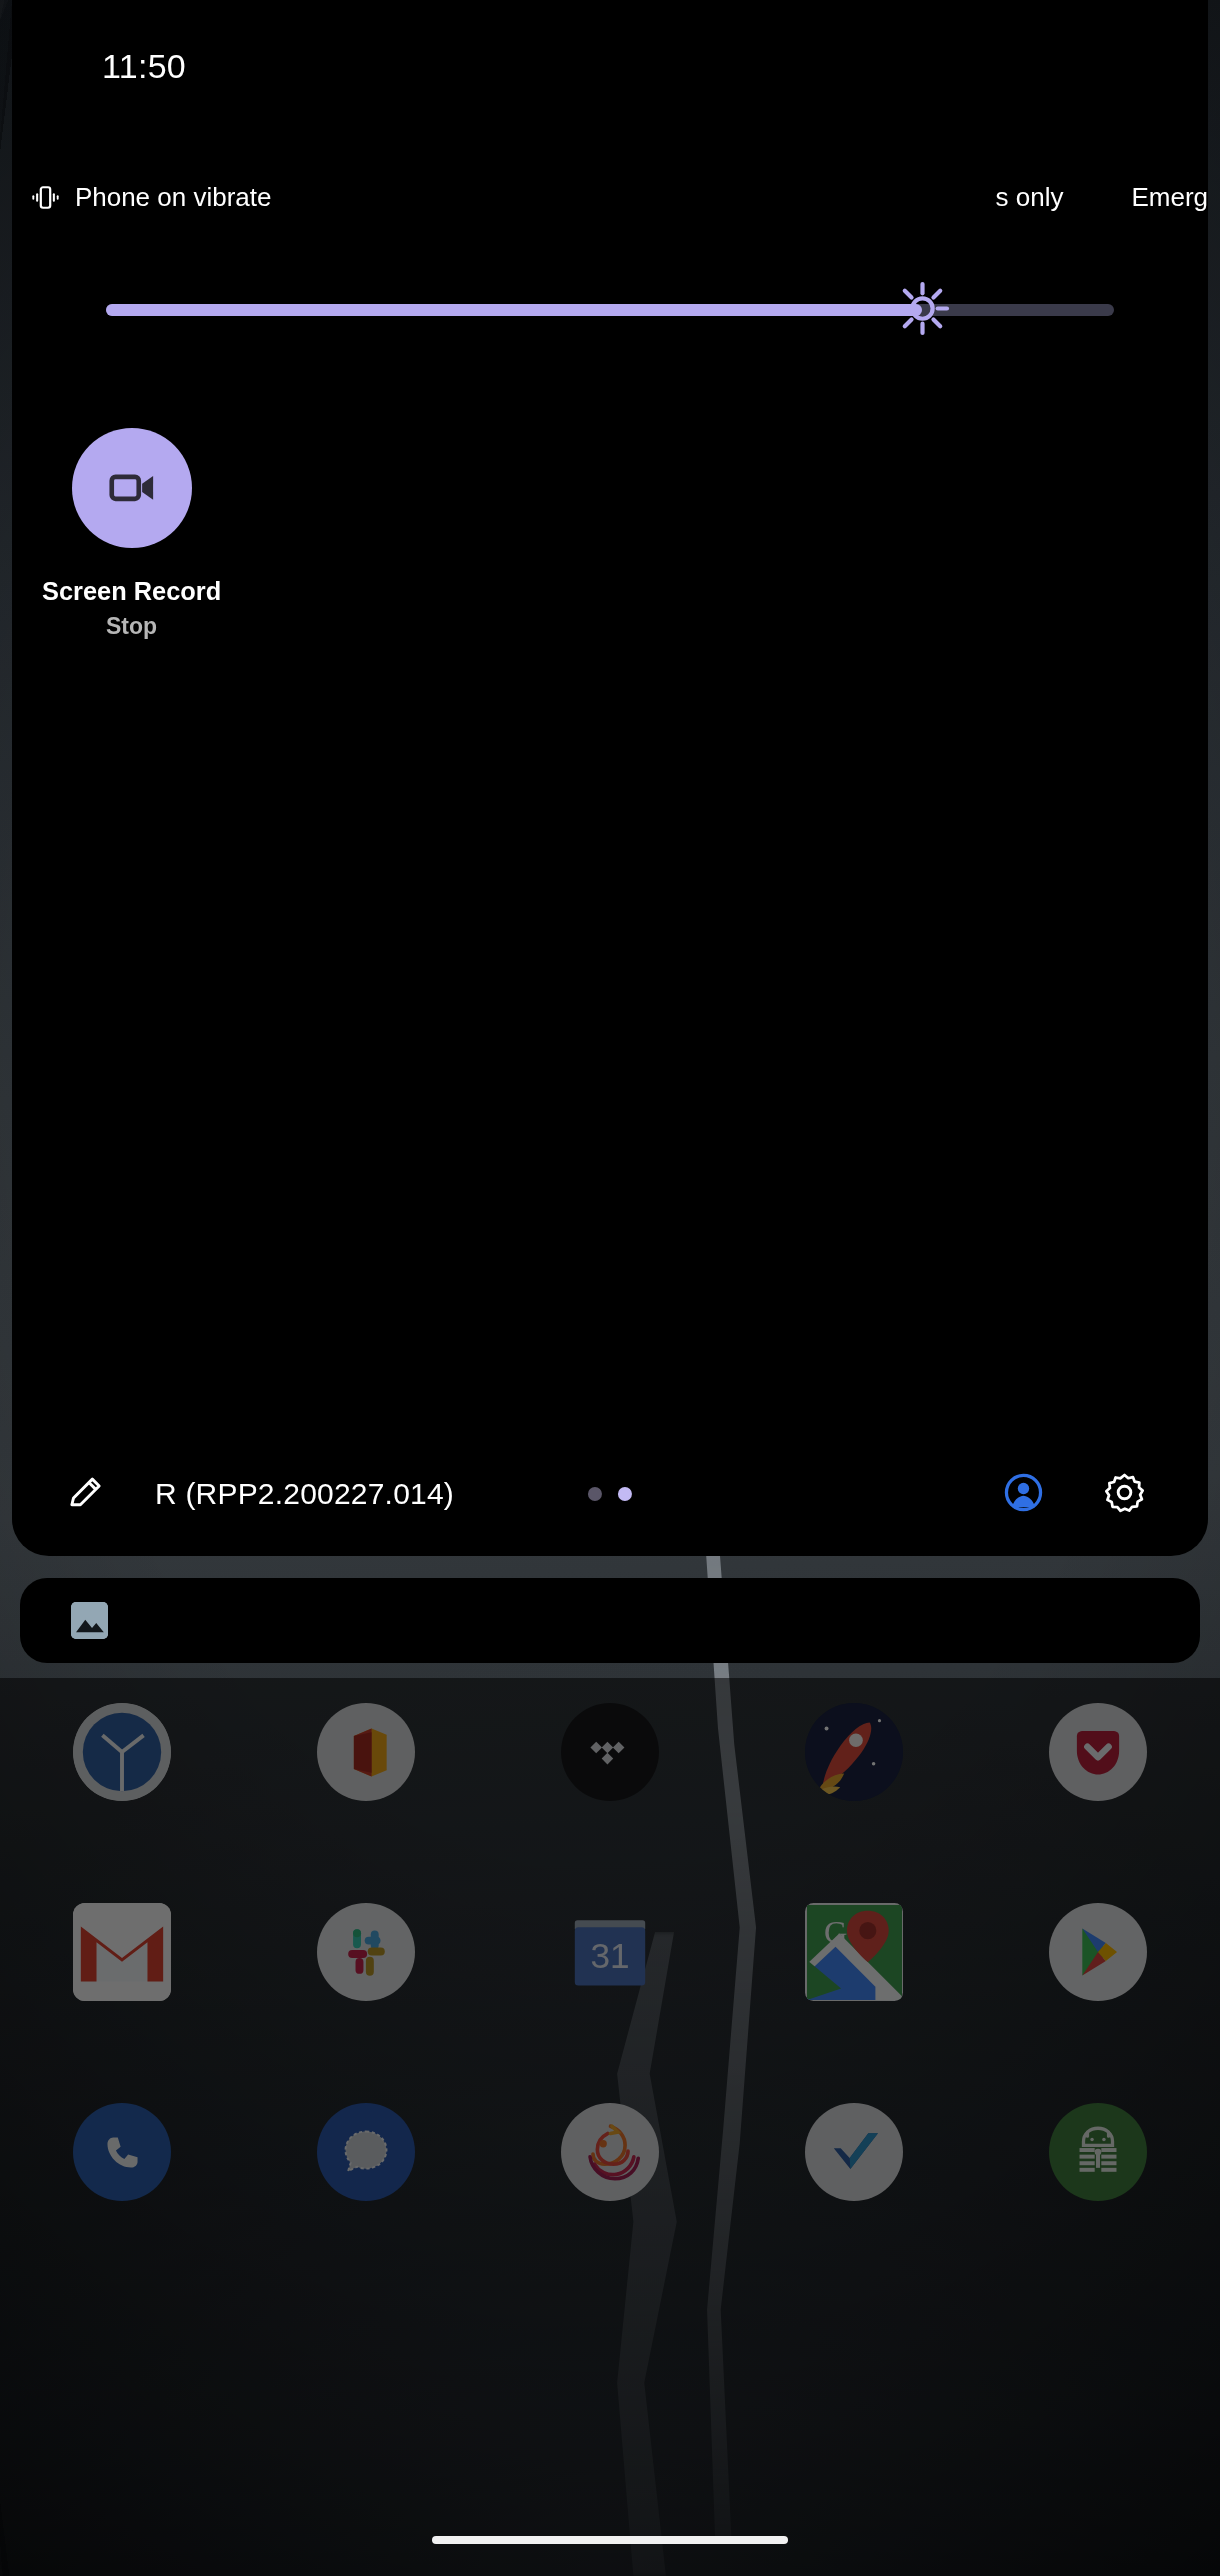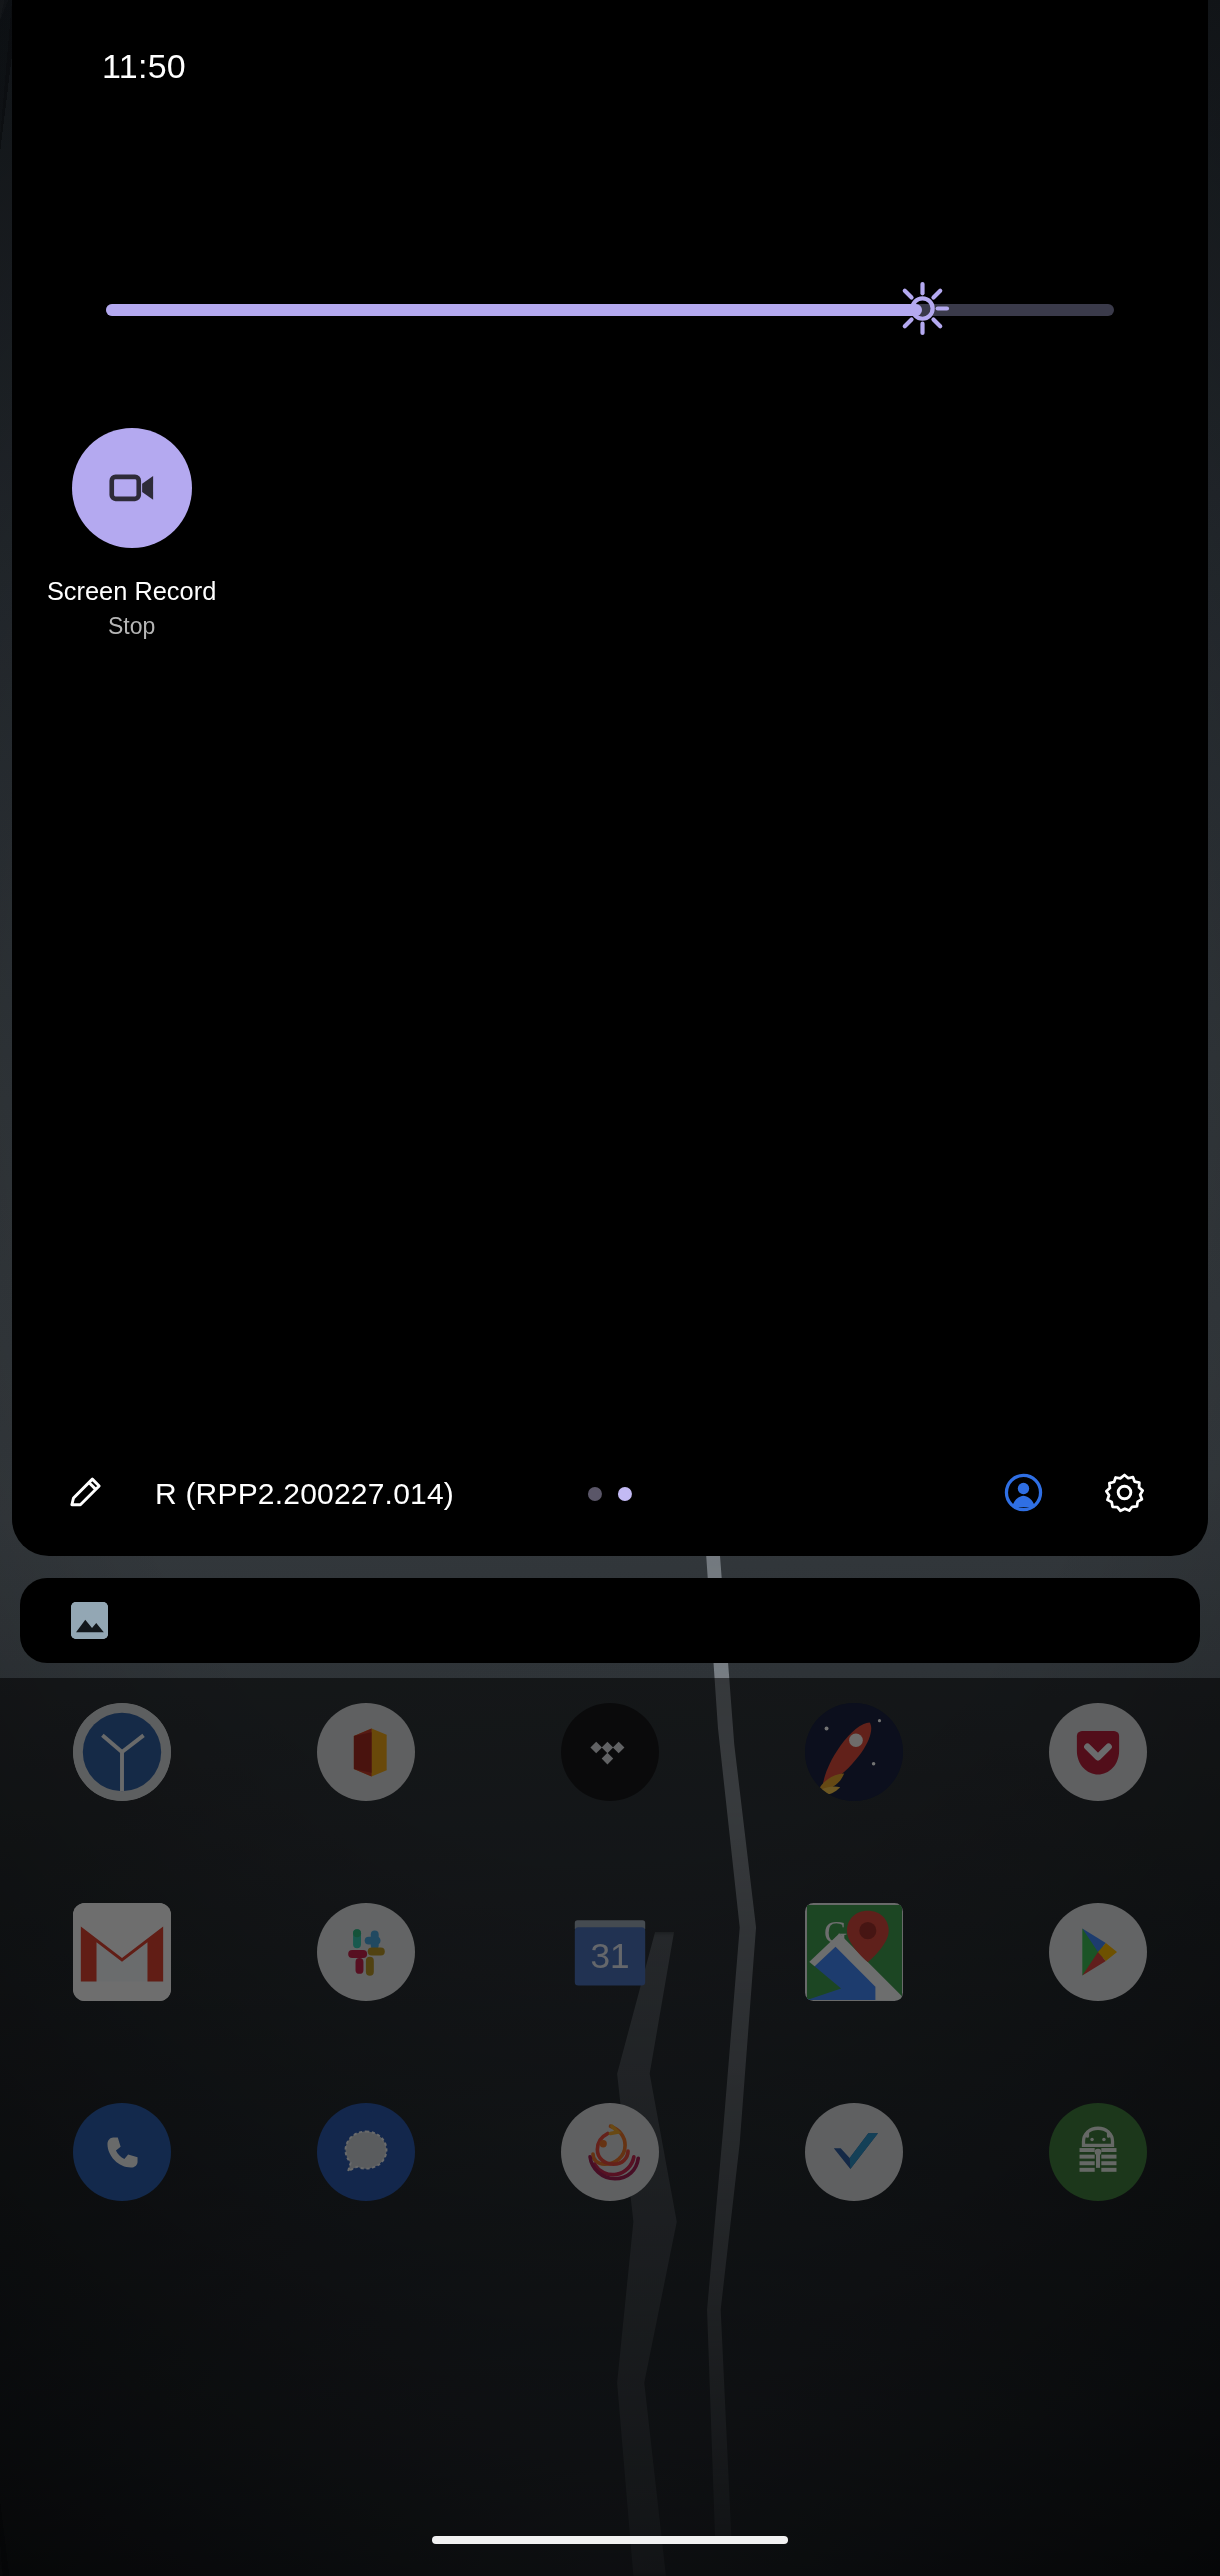--- a/index.html
+++ b/index.html
@@ -118,21 +118,21 @@
     display:flex; align-items:center; justify-content:center;
   }
 
   
   .tiles {
     position:absolute; left:0; top:428px; width:100%;
     display:grid; grid-template-columns:repeat(5,1fr);
     row-gap:47px;
   }
   .tile {
-    display:flex; flex-direction:column; align-items:center;
+    display:flex; flex-direction:column; align-items:center;font-weight:bold;
   }
   .tile-circle {
     width:120px; height:120px; border-radius:50%;
     display:flex; align-items:center; justify-content:center;
     background:#b4a9f0;
   }
   .tile-label {
     margin-top:29px; font-size:25.4px; color:#ffffff;
     text-align:center; line-height:1.15;
   }
@@ -399,20 +399,38 @@
   </div>
 
   <div id="home-scrim"></div>
 
   <div class="gesture-pill"></div>
 
   <div id="qs-panel">
 
     <div class="status-clock">11:50</div>
 
+    <div class="qs-header">
+      <div class="left">
+        <span class="icon-vibrate">
+          <svg viewBox="0 0 34 34" width="29" height="29">
+            <rect x="11.5" y="5" width="11" height="24" rx="2.6" fill="none" stroke="#ffffff" stroke-width="2.6"></rect>
+            <rect x="6" y="12" width="2.4" height="10" rx="1.2" fill="#ffffff"></rect>
+            <rect x="1.6" y="14.5" width="2.2" height="5" rx="1.1" fill="#ffffff"></rect>
+            <rect x="25.6" y="12" width="2.4" height="10" rx="1.2" fill="#ffffff"></rect>
+            <rect x="30.2" y="14.5" width="2.2" height="5" rx="1.1" fill="#ffffff"></rect>
+          </svg>
+        </span>
+        <span class="hdr-text">Phone on vibrate</span>
+      </div>
+      <div class="right">
+        <span class="hdr-carrier">s only</span>
+        <span class="hdr-carrier">Emerg</span>
+      </div>
+    </div>
 
     <div class="brightness-row">
       <div class="slider">
         <div class="track"></div>
         <div class="fill" id="brightness-fill" style="width: 81%;"></div>
         <div class="thumb" id="brightness-thumb" style="left: 81%;">
           <span>
             <svg viewBox="0 0 64 64" width="54" height="54">
               <circle cx="32" cy="32" r="12" fill="none" stroke="#b4a9f0" stroke-width="5"></circle>
               <g stroke="#b4a9f0" stroke-width="5" stroke-linecap="round">

